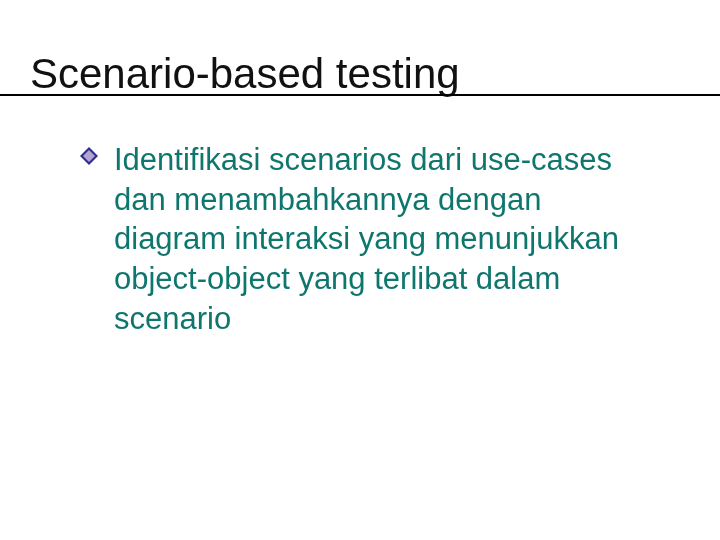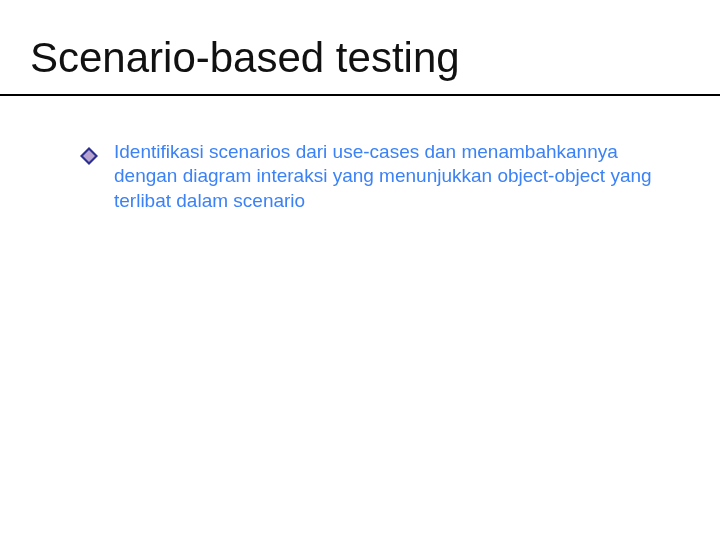--- a/index.html
+++ b/index.html
@@ -13,21 +13,21 @@
     overflow: hidden;
   }
   .slide {
     width: 720px;
     height: 540px;
     position: relative;
     box-sizing: border-box;
   }
   .title {
     position: absolute;
-    top: 34px;
+    top: 50px;
     left: 30px;
     right: 30px;
     font-size: 42px;
     font-weight: 400;
     letter-spacing: 0px;
     color: #111;
   }
   .title-underline {
     position: absolute;
     top: 94px;
@@ -38,24 +38,24 @@
   }
   .bullets {
     position: absolute;
     top: 140px;
     left: 80px;
     right: 60px;
   }
   .bullet-item {
     position: relative;
     padding-left: 34px;
-    font-size: 19px;
+    font-size: 31px;
     line-height: 1.28;
     margin-bottom: 4px;
-    color: #3b82f6;
+    color: #0f766e;
   }
   .bullet-icon {
     position: absolute;
     left: 0;
     top: 7px;
     width: 18px;
     height: 18px;
   }
   .bullet-icon svg {
     display: block;

